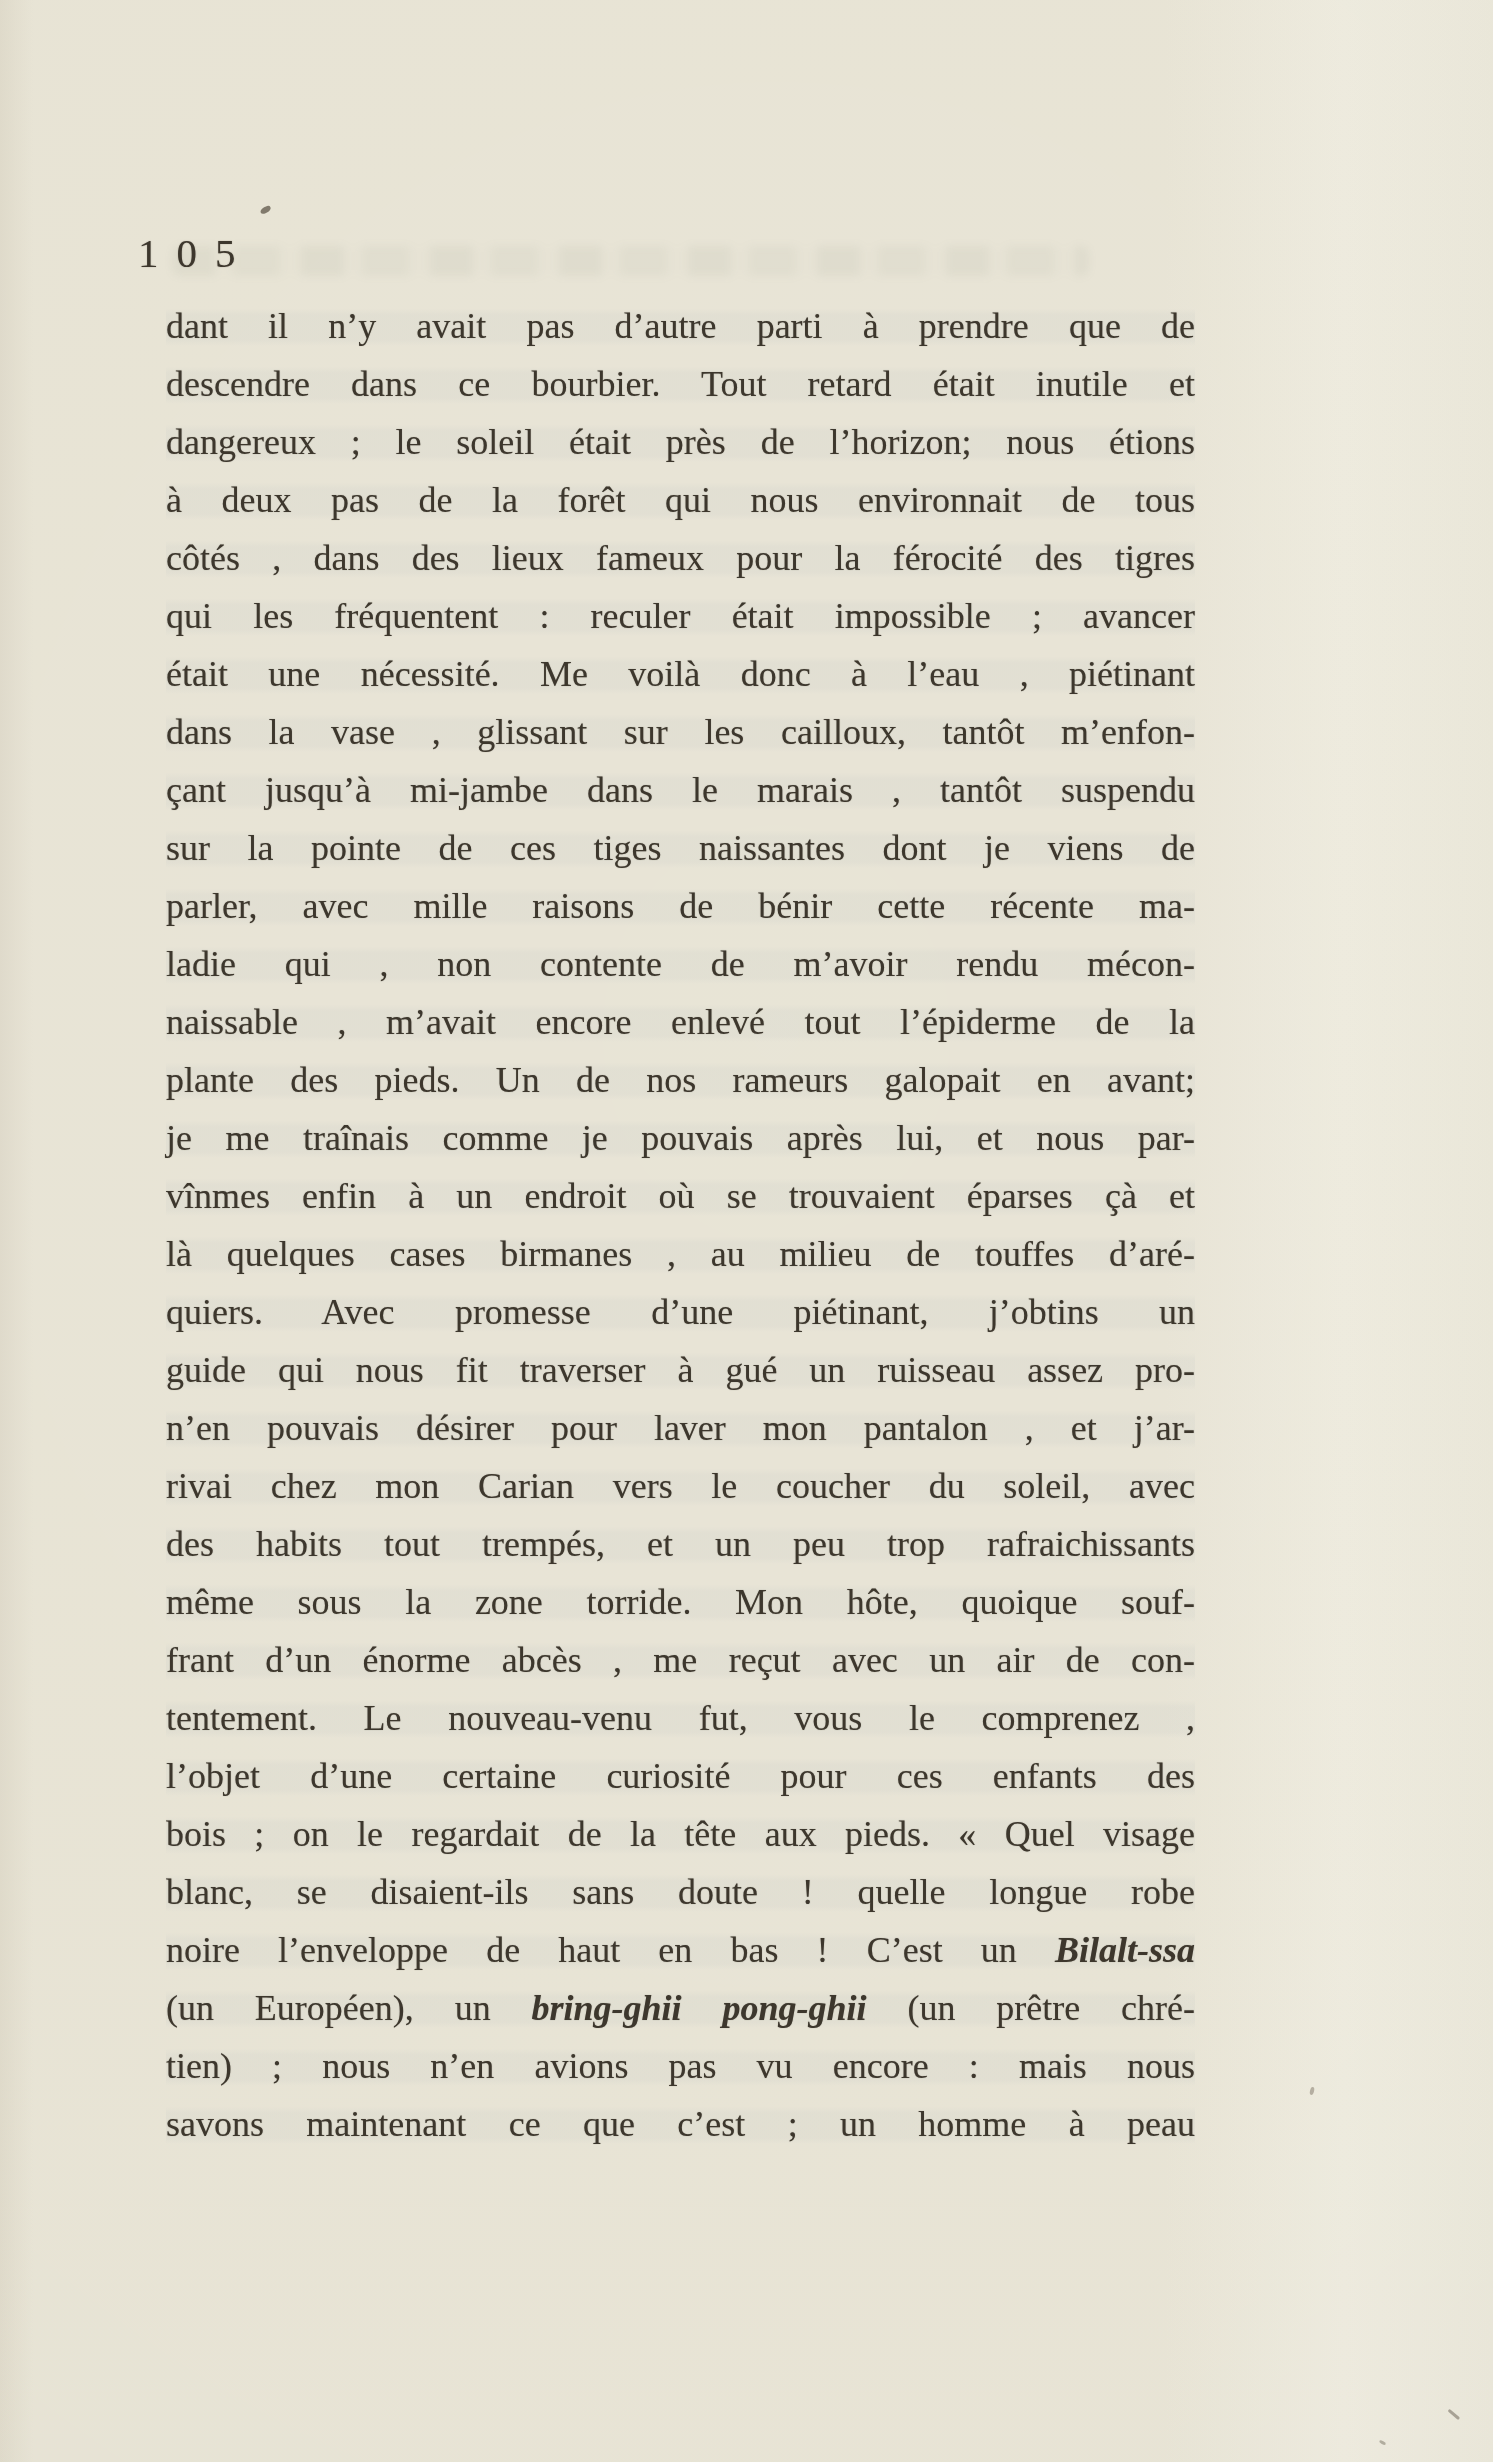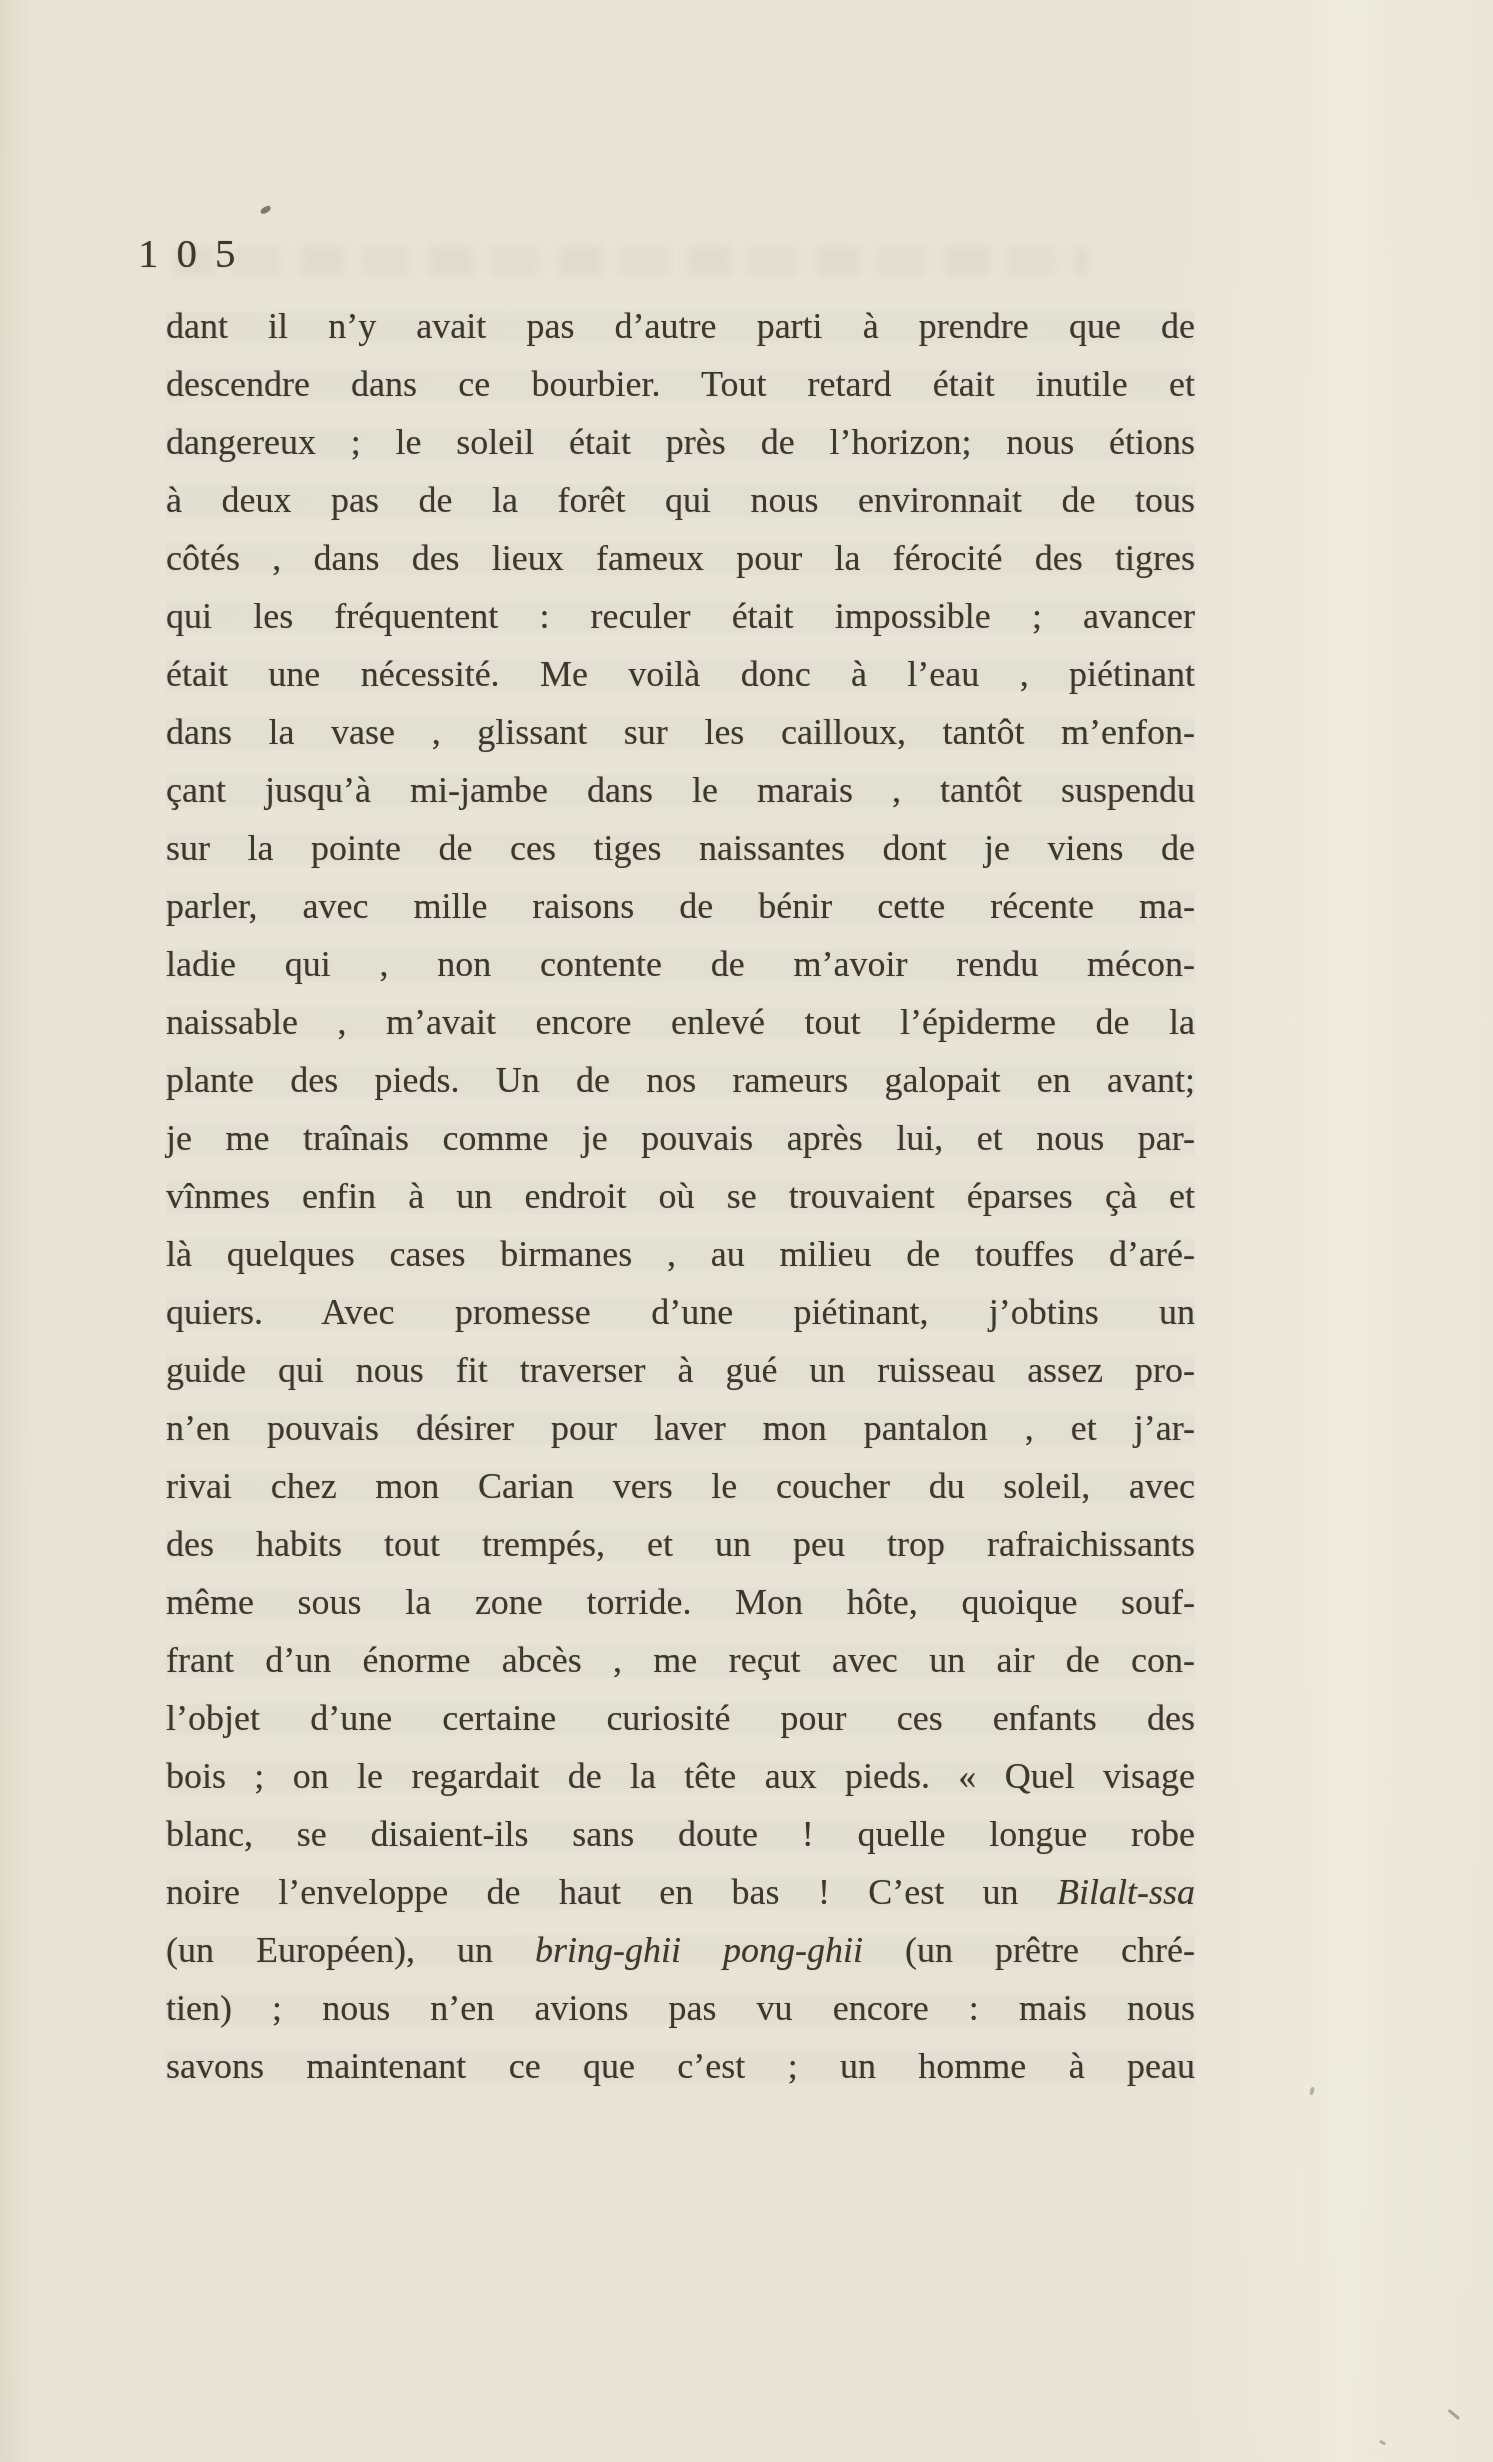--- a/index.html
+++ b/index.html
@@ -59,21 +59,21 @@
       rgba(160,173,178,0.085) 43px,
       rgba(160,173,178,0) 49px,
       rgba(160,173,178,0) 58px);
   }
   .line{
     text-align:justify;
     text-align-last:justify;
     height:58px;
     overflow:visible;
   }
-  .line .it{font-style:italic;}
+  .line .it{font-style:italic;font-weight:bold;}
   .speck{position:absolute;}
   .s1{left:260px;top:207px;width:10.6px;height:5.7px;background:#6f6759;border-radius:60% 40% 55% 45%;transform:rotate(-24deg);opacity:.85;}
   .s2{left:1447px;top:2413px;width:14px;height:2.5px;background:#8b8577;border-radius:1.6px;transform:rotate(40deg);opacity:.7;}
   .s3{left:1379px;top:2441px;width:6.5px;height:3.3px;background:#8b8577;border-radius:50%;transform:rotate(28deg);opacity:.6;}
   .s4{left:1310px;top:2087px;width:4.1px;height:8.2px;background:#7d7466;border-radius:50%;transform:rotate(14deg);opacity:.5;}
 </style>
 </head>
 <body>
 
 <div class="page">
@@ -97,20 +97,21 @@
       <div class="line"><span>je me traînais comme je pouvais après lui, et nous par-</span></div>
       <div class="line"><span>vînmes enfin à un endroit où se trouvaient éparses çà et</span></div>
       <div class="line"><span>là quelques cases birmanes , au milieu de touffes d’aré-</span></div>
       <div class="line"><span>quiers. Avec promesse d’une piétinant, j’obtins un</span></div>
       <div class="line"><span>guide qui nous fit traverser à gué un ruisseau assez pro-</span></div>
       <div class="line"><span>n’en pouvais désirer pour laver mon pantalon , et j’ar-</span></div>
       <div class="line"><span>rivai chez mon Carian vers le coucher du soleil, avec</span></div>
       <div class="line"><span>des habits tout trempés, et un peu trop rafraichissants</span></div>
       <div class="line"><span>même sous la zone torride. Mon hôte, quoique souf-</span></div>
       <div class="line"><span>frant d’un énorme abcès , me reçut avec un air de con-</span></div>
+      <div class="line"><span>tentement. Le nouveau-venu fut, vous le comprenez ,</span></div>
       <div class="line"><span>l’objet d’une certaine curiosité pour ces enfants des</span></div>
       <div class="line"><span>bois ; on le regardait de la tête aux pieds. « Quel visage</span></div>
       <div class="line"><span>blanc, se disaient-ils sans doute ! quelle longue robe</span></div>
       <div class="line"><span>noire l’enveloppe de haut en bas ! C’est un </span><span class="it">Bilalt-ssa</span></div>
       <div class="line"><span>(un Européen), un </span><span class="it">bring-ghii pong-ghii</span><span> (un prêtre chré-</span></div>
       <div class="line"><span>tien) ; nous n’en avions pas vu encore : mais nous</span></div>
       <div class="line"><span>savons maintenant ce que c’est ; un homme à peau</span></div>
     </div>
   <div class="speck s1"></div>
   <div class="speck s2"></div>

